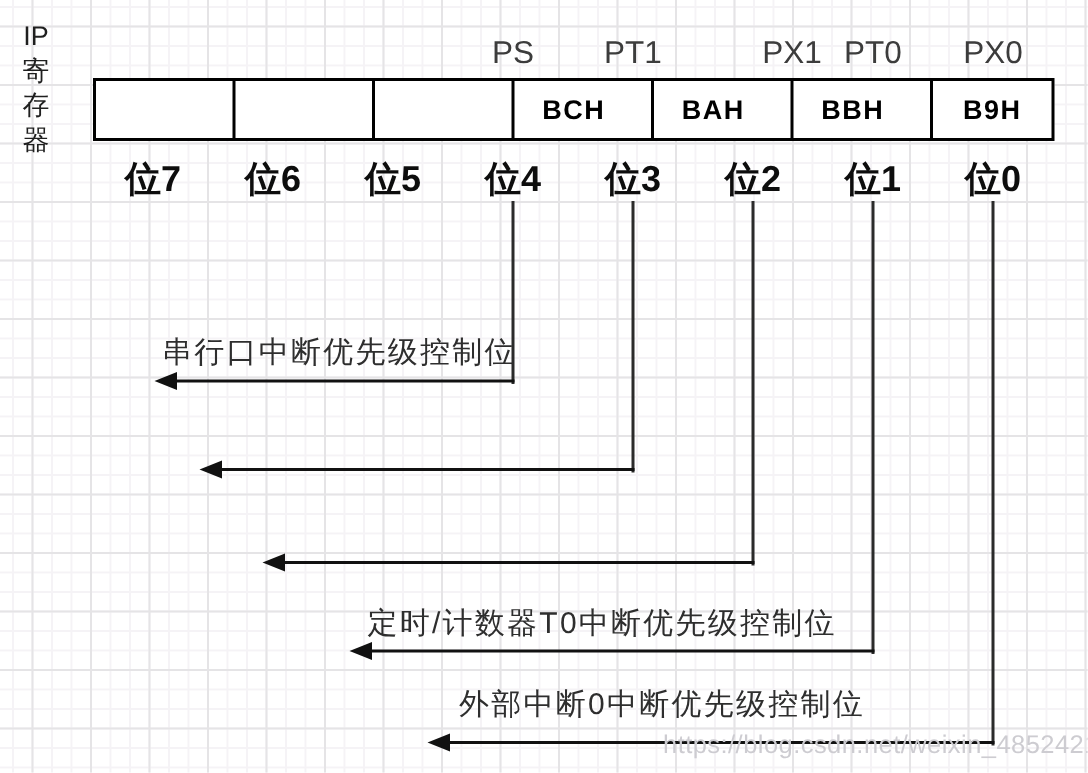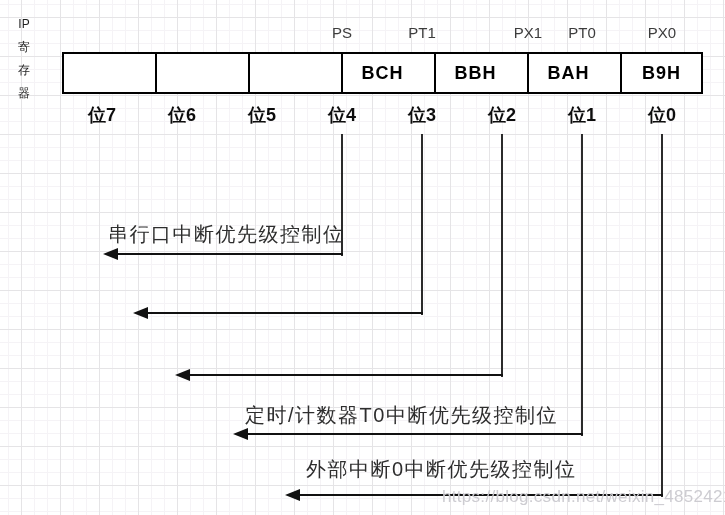--- a/index.html
+++ b/index.html
@@ -18,21 +18,21 @@
       linear-gradient(90deg, #e5e4e6 1px, transparent 1px),
       linear-gradient(#f5f3f6 1px, transparent 1px),
       linear-gradient(90deg, #f5f3f6 1px, transparent 1px);
     background-size: 39px 39px, 39px 39px, 13px 13px, 13px 13px;
     background-position: 0 17px, 21px 0, 0 4px, 8px 0;
   }
   .title {
     position: absolute;
     left: 8px; top: 13px;
     width: 32px;
-    font-size: 12px;
+    font-size: 18px;
     line-height: 23px;
     color: #1f1f1f;
     text-align: center;
   }
   .title span { display: block; }
   .reg-table {
     position: absolute;
     left: 62px; top: 52px;
     width: 641px; height: 42px;
     display: flex;
@@ -48,29 +48,29 @@
     font-weight: bold;
     font-size: 18px;
     letter-spacing: 1px;
     color: #000000;
   }
   .reg-cell + .reg-cell { border-left: 2px solid #000000; }
   .flag-label {
     position: absolute;
     top: 24px;
     transform: translateX(-50%);
-    font-size: 15px;
+    font-size: 21px;
     color: #3c3c3c;
     white-space: nowrap;
   }
   .bit-label {
     position: absolute;
     top: 103px;
     transform: translateX(-50%);
-    font-size: 18px;
+    font-size: 24px;
     font-weight: bold;
     color: #0d0d0d;
     white-space: nowrap;
   }
   .vline {
     position: absolute;
     width: 2px;
     background: #2b2b2b;
   }
   .hline {
@@ -127,24 +127,24 @@
     <div class="reg-cell">
         <span></span>
       </div>
     <div class="reg-cell">
         <span></span>
       </div>
     <div class="reg-cell">
         <span>BCH</span>
       </div>
     <div class="reg-cell">
-        <span>BBH</span>
+        <span>BAH</span>
       </div>
     <div class="reg-cell">
-        <span>BAH</span>
+        <span>BBH</span>
       </div>
     <div class="reg-cell">
         <span>B9H</span>
       </div>
   </div>
 
   <span class="bit-label" style="left:102px">位7</span>
   <span class="bit-label" style="left:182px">位6</span>
   <span class="bit-label" style="left:262px">位5</span>
   <span class="bit-label" style="left:342px">位4</span>

